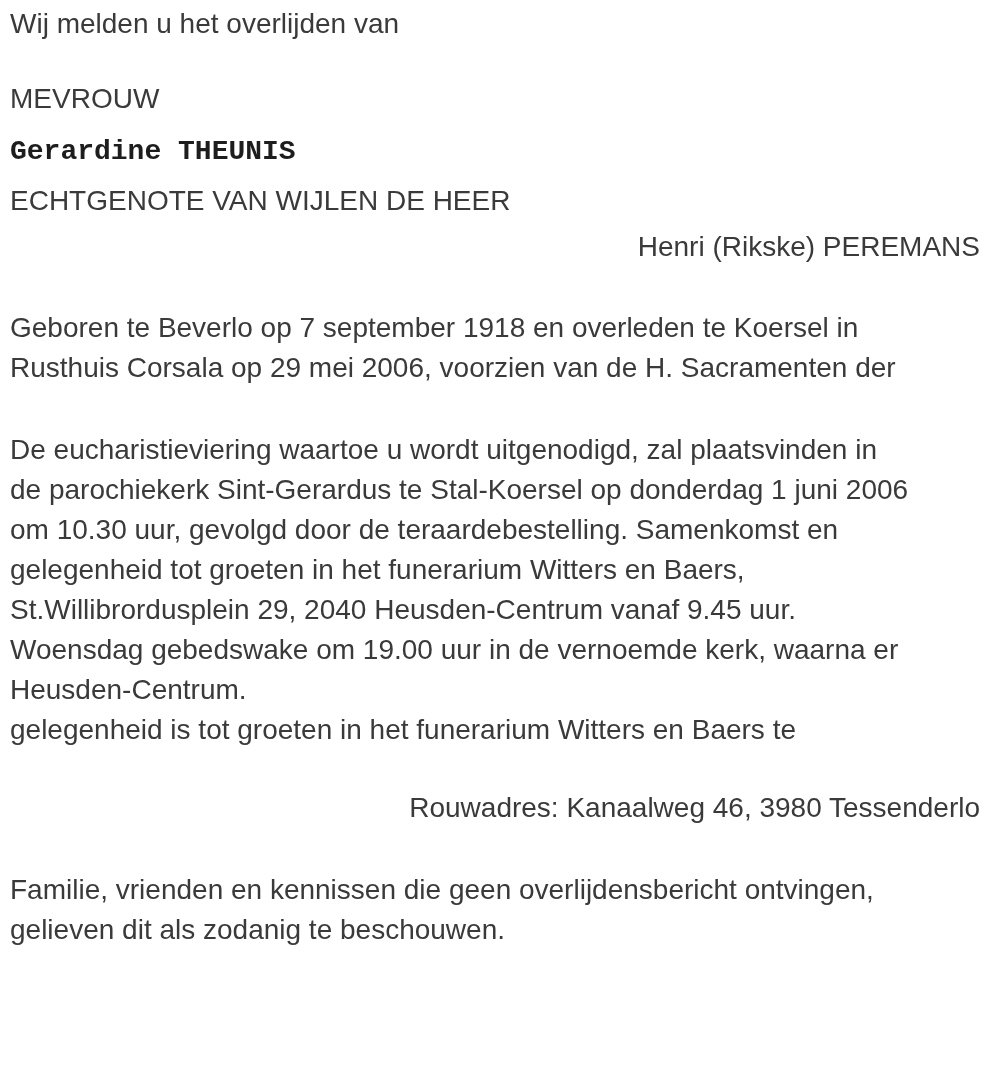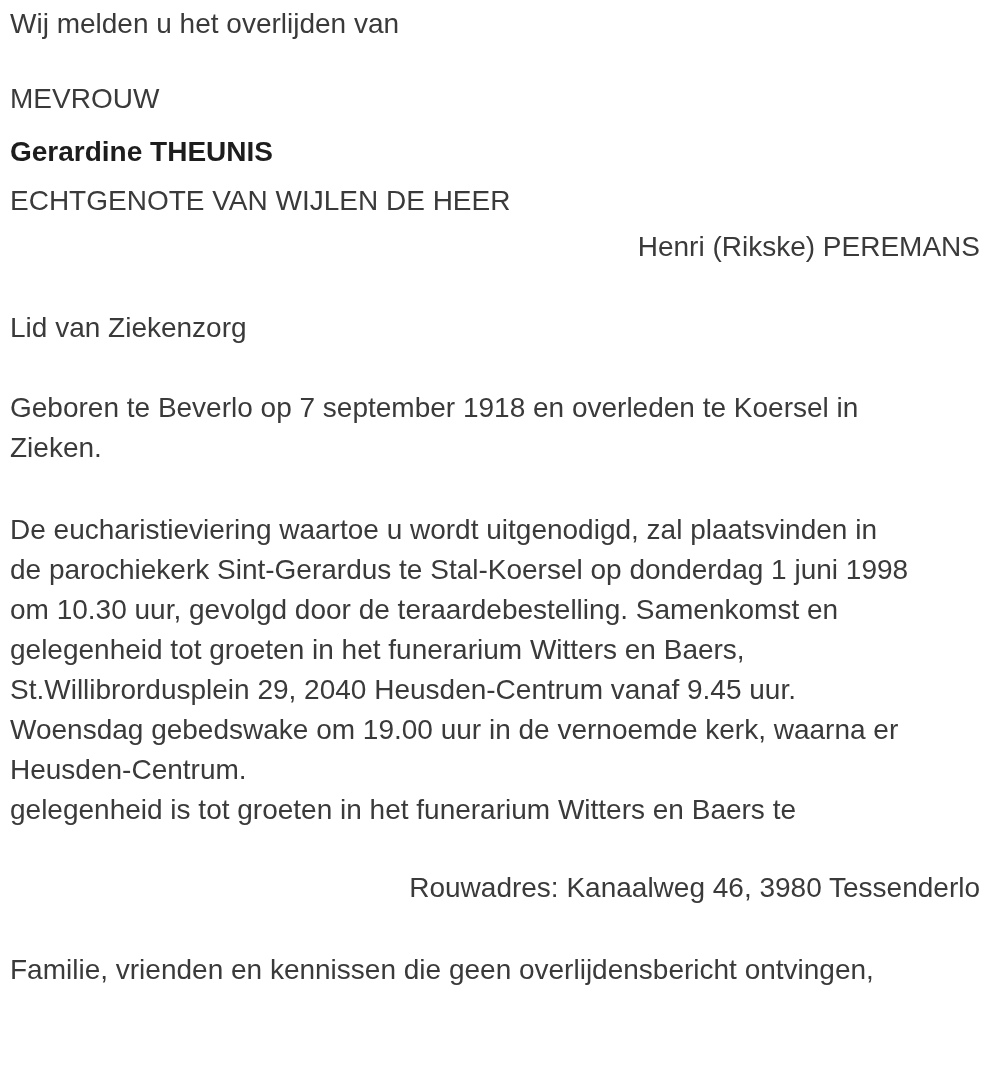--- a/index.html
+++ b/index.html
@@ -18,21 +18,21 @@
     font-size: 28px;
     line-height: 40px;
     letter-spacing: 0;
   }
   .line { white-space: nowrap; }
   .bold { font-weight: 700; color: #1d1d1d; }
 
   
   .p-intro        { margin-bottom: 35px; }
   .p-salutation   { margin-bottom: 13px; }
-  .p-deceased     { margin-bottom: 9px;  }
+  .p-deceased     { margin-bottom: 9px; font-family: Liberation Mono, monospace;  }
   .p-relation     { margin-bottom: 6px;  }
   .p-spouse       { margin-bottom: 41px; text-align: right; }
   .p-membership   { margin-bottom: 40px; }
   .p-birthdeath   { margin-bottom: 42px; }
   .p-ceremony     { margin-bottom: 38px; }
   .p-rouwadres    { margin-bottom: 42px; text-align: right; }
   .p-closing      { margin-bottom: 0;    }
 </style>
 </head>
 <body>
@@ -42,37 +42,37 @@
   <div class="line p-intro">Wij melden u het overlijden van</div>
 
   <div class="line p-salutation">MEVROUW</div>
 
   <div class="line bold p-deceased">Gerardine THEUNIS</div>
 
   <div class="line p-relation">ECHTGENOTE VAN WIJLEN DE HEER</div>
 
   <div class="line p-spouse">Henri (Rikske) PEREMANS</div>
 
-  <div class="line p-membership">Lid van Ziekenzorg</div>
 
   <div class="p-birthdeath">
     <div class="line">Geboren te Beverlo op 7 september 1918 en overleden te Koersel in</div>
-    <div class="line">Zieken.</div>
+    <div class="line">Rusthuis Corsala op 29 mei 2006, voorzien van de H. Sacramenten der</div>
   </div>
 
   <div class="p-ceremony">
     <div class="line">De eucharistieviering waartoe u wordt uitgenodigd, zal plaatsvinden in</div>
-    <div class="line">de parochiekerk Sint-Gerardus te Stal-Koersel op donderdag 1 juni 1998</div>
+    <div class="line">de parochiekerk Sint-Gerardus te Stal-Koersel op donderdag 1 juni 2006</div>
     <div class="line">om 10.30 uur, gevolgd door de teraardebestelling. Samenkomst en</div>
     <div class="line">gelegenheid tot groeten in het funerarium Witters en Baers,</div>
     <div class="line">St.Willibrordusplein 29, 2040 Heusden-Centrum vanaf 9.45 uur.</div>
     <div class="line">Woensdag gebedswake om 19.00 uur in de vernoemde kerk, waarna er</div>
     <div class="line">Heusden-Centrum.</div>
     <div class="line">gelegenheid is tot groeten in het funerarium Witters en Baers te</div>
   </div>
 
   <div class="line p-rouwadres">Rouwadres: Kanaalweg 46, 3980 Tessenderlo</div>
 
   <div class="p-closing">
     <div class="line">Familie, vrienden en kennissen die geen overlijdensbericht ontvingen,</div>
+    <div class="line">gelieven dit als zodanig te beschouwen.</div>
   </div>
 
 </div>
 
 </body></html>

